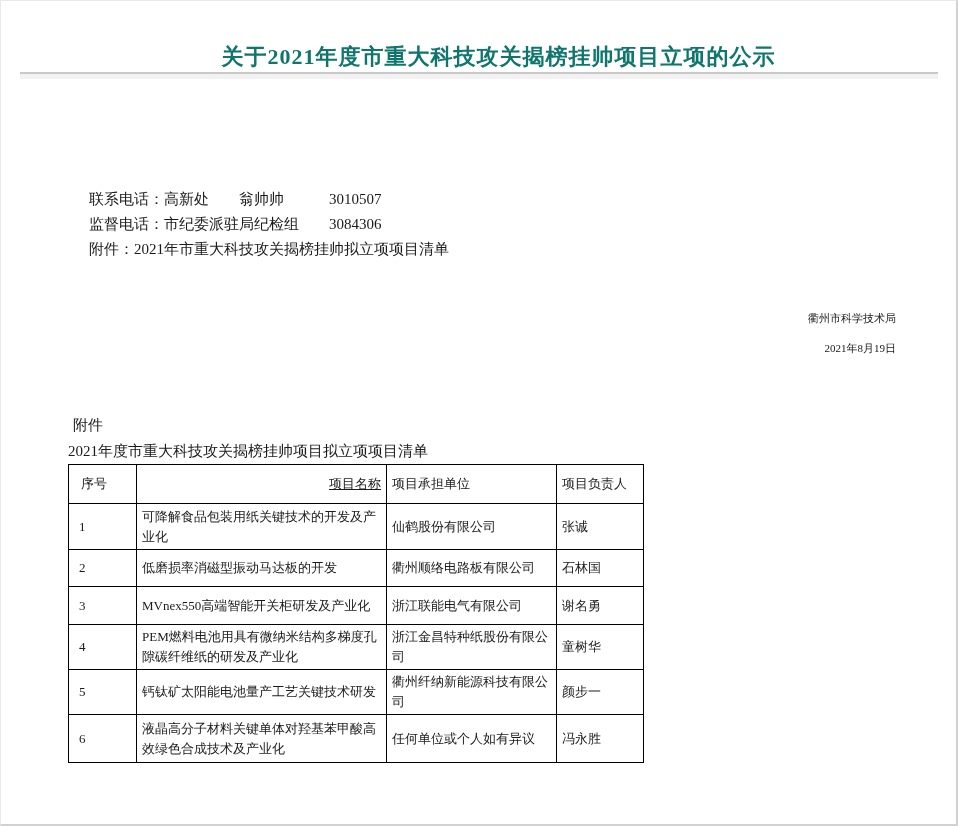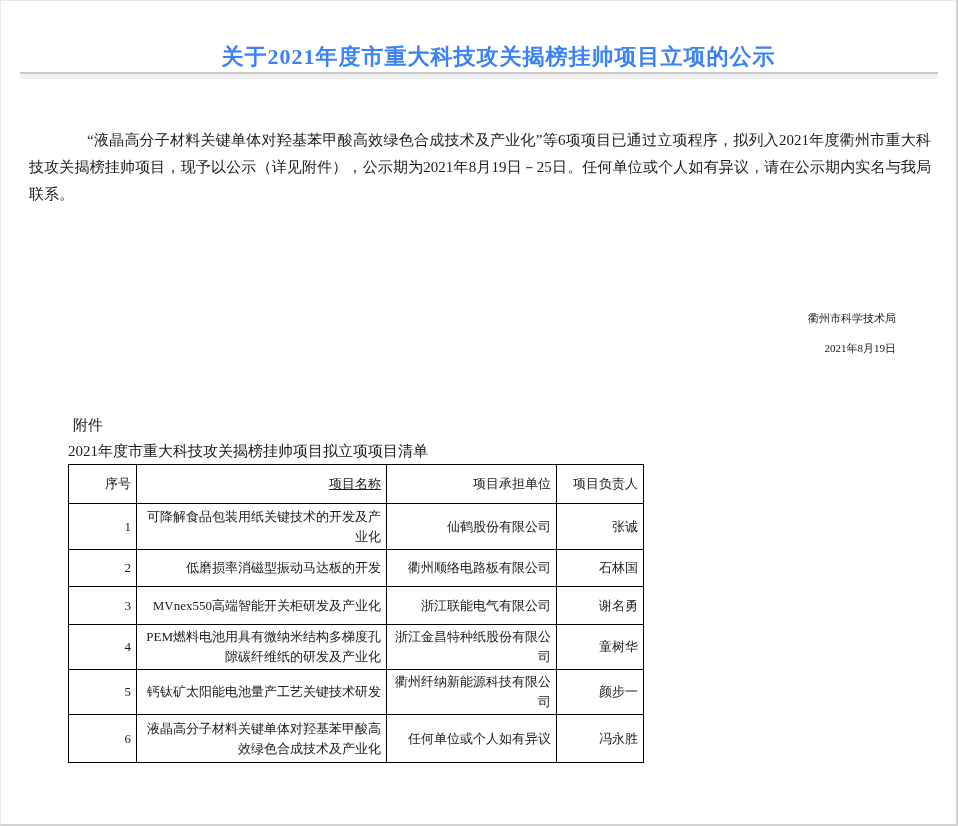--- a/index.html
+++ b/index.html
@@ -55,21 +55,21 @@
     position:absolute;top:463px;left:67px;
     border-collapse:collapse;
     table-layout:fixed;
     width:575px;
     font-size:13px;
   }
   .project-table th,.project-table td{
     border:1px solid #000000;
     font-weight:normal;
     vertical-align:middle;
-    text-align:right;
+    text-align:left;
     padding:2px 5px;
     line-height:20px;
     overflow:hidden;
   }
   .project-table col.c1{width:68px;}
   .project-table col.c2{width:250px;}
   .project-table col.c3{width:170px;}
   .project-table col.c4{width:87px;}
   .project-table thead tr{height:39px;}
   .project-table th.h-seq{padding-left:12px;}
@@ -80,26 +80,30 @@
   .project-table tbody tr:nth-child(4){height:44px;}
   .project-table tbody tr:nth-child(5){height:44px;}
   .project-table tbody tr:nth-child(6){height:48px;}
   .project-table td.cell-seq{padding-left:10px;}
 </style>
 </head>
 <body>
 
 <div class="page">
 
-  <h1 class="doc-title" style="color: #3b82f6; padding-left: 40px;">关于2021年度市重大科技攻关揭榜挂帅项目立项的公示</h1>
+  <h1 class="doc-title" style="color: #0f766e; padding-left: 40px;">关于2021年度市重大科技攻关揭榜挂帅项目立项的公示</h1>
 
   <div class="divider"></div>
 
-  <p class="body-paragraph">“液晶高分子材料关键单体对羟基苯甲酸高效绿色合成技术及产业化”等6项项目已通过立项程序，拟列入2021年度衢州市重大科技攻关揭榜挂帅项目，现予以公示（详见附件），公示期为2021年8月19日－25日。任何单位或个人如有异议，请在公示期内实名与我局联系。</p>
 
+  <div class="contact-block">
+    <div>联系电话：高新处　　翁帅帅　　　3010507</div>
+    <div>监督电话：市纪委派驻局纪检组　　3084306</div>
+    <div>附件：2021年市重大科技攻关揭榜挂帅拟立项项目清单</div>
+  </div>
 
   <div class="signature-block">
     <div>衢州市科学技术局</div>
     <div>2021年8月19日</div>
   </div>
 
   <div class="attachment-label">附件</div>
 
   <div class="table-title">2021年度市重大科技攻关揭榜挂帅项目拟立项项目清单</div>
 

